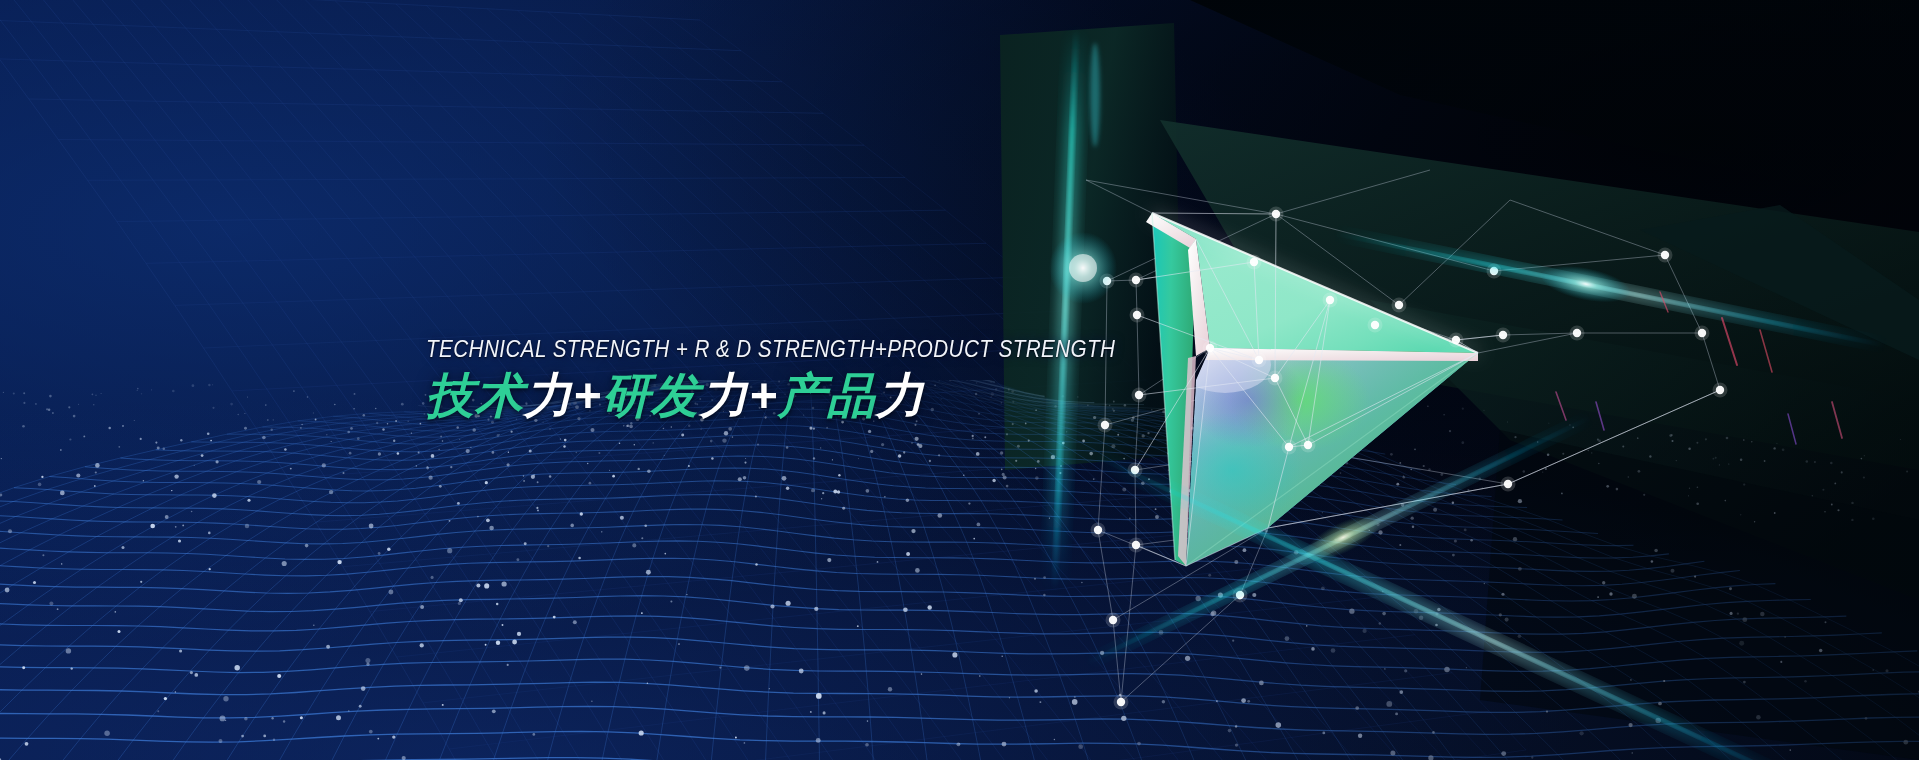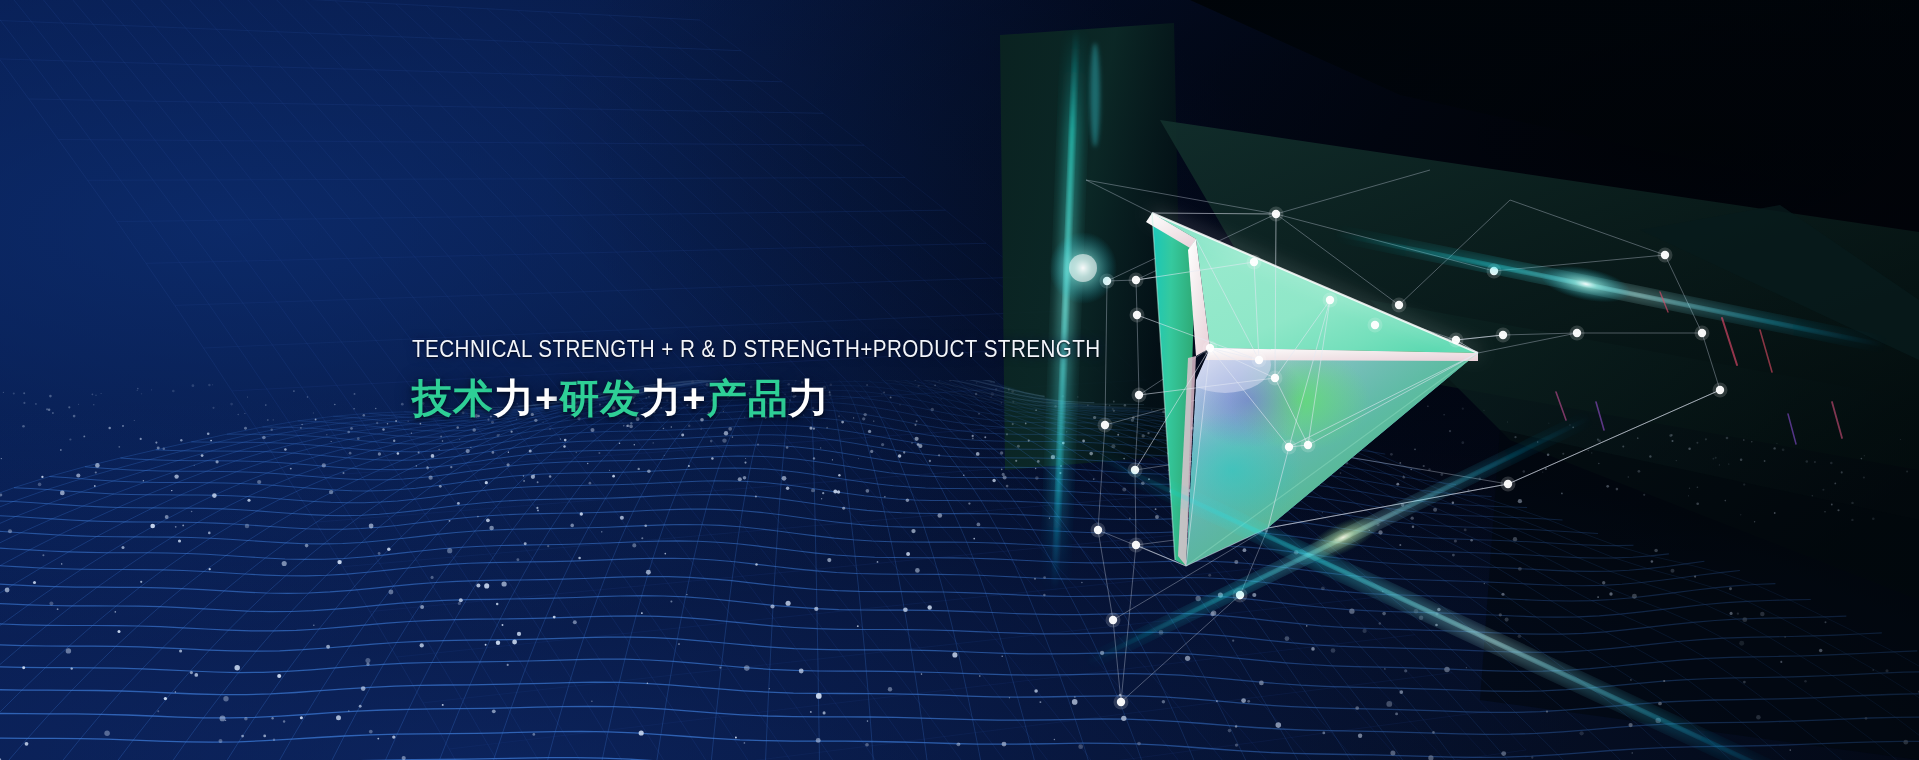--- a/index.html
+++ b/index.html
@@ -17,41 +17,42 @@
   }
   #stage svg.layer {
     position: absolute;
     left: 0; top: 0;
     width: 1919px;
     height: 760px;
     display: block;
   }
   .hero-text {
     position: absolute;
-    left: 412px;
+    left: 426px;
     top: 336px;
     width: 620px;
     z-index: 40;
     user-select: none;
+    font-style: italic;
   }
   .hero-sub {
     font-family: "Liberation Sans Narrow", "Liberation Sans", sans-serif;
     font-size: 24px;
     letter-spacing: 0.5px;
     color: #f2f5fb;
     white-space: nowrap;
     transform: scaleX(0.86);
     transform-origin: left center;
     line-height: 1.1;
     text-shadow: 0 0 10px rgba(10,20,60,0.95), 0 1px 2px rgba(0,0,0,0.8);
     font-weight: 400;
   }
   .hero-title {
-    margin-top: 14px;
-    font-size: 40px;
+    margin-top: 7px;
+    font-size: 48px;
     font-weight: 700;
     line-height: 1.12;
     white-space: nowrap;
     letter-spacing: 1px;
     text-shadow: 0 0 16px rgba(5,15,45,0.9), 0 2px 4px rgba(0,0,0,0.65);
   }
   .hero-title span { display: inline; }
   .t-green { color: #2ecf96; }
   .t-white { color: #ffffff; }
 </style>

